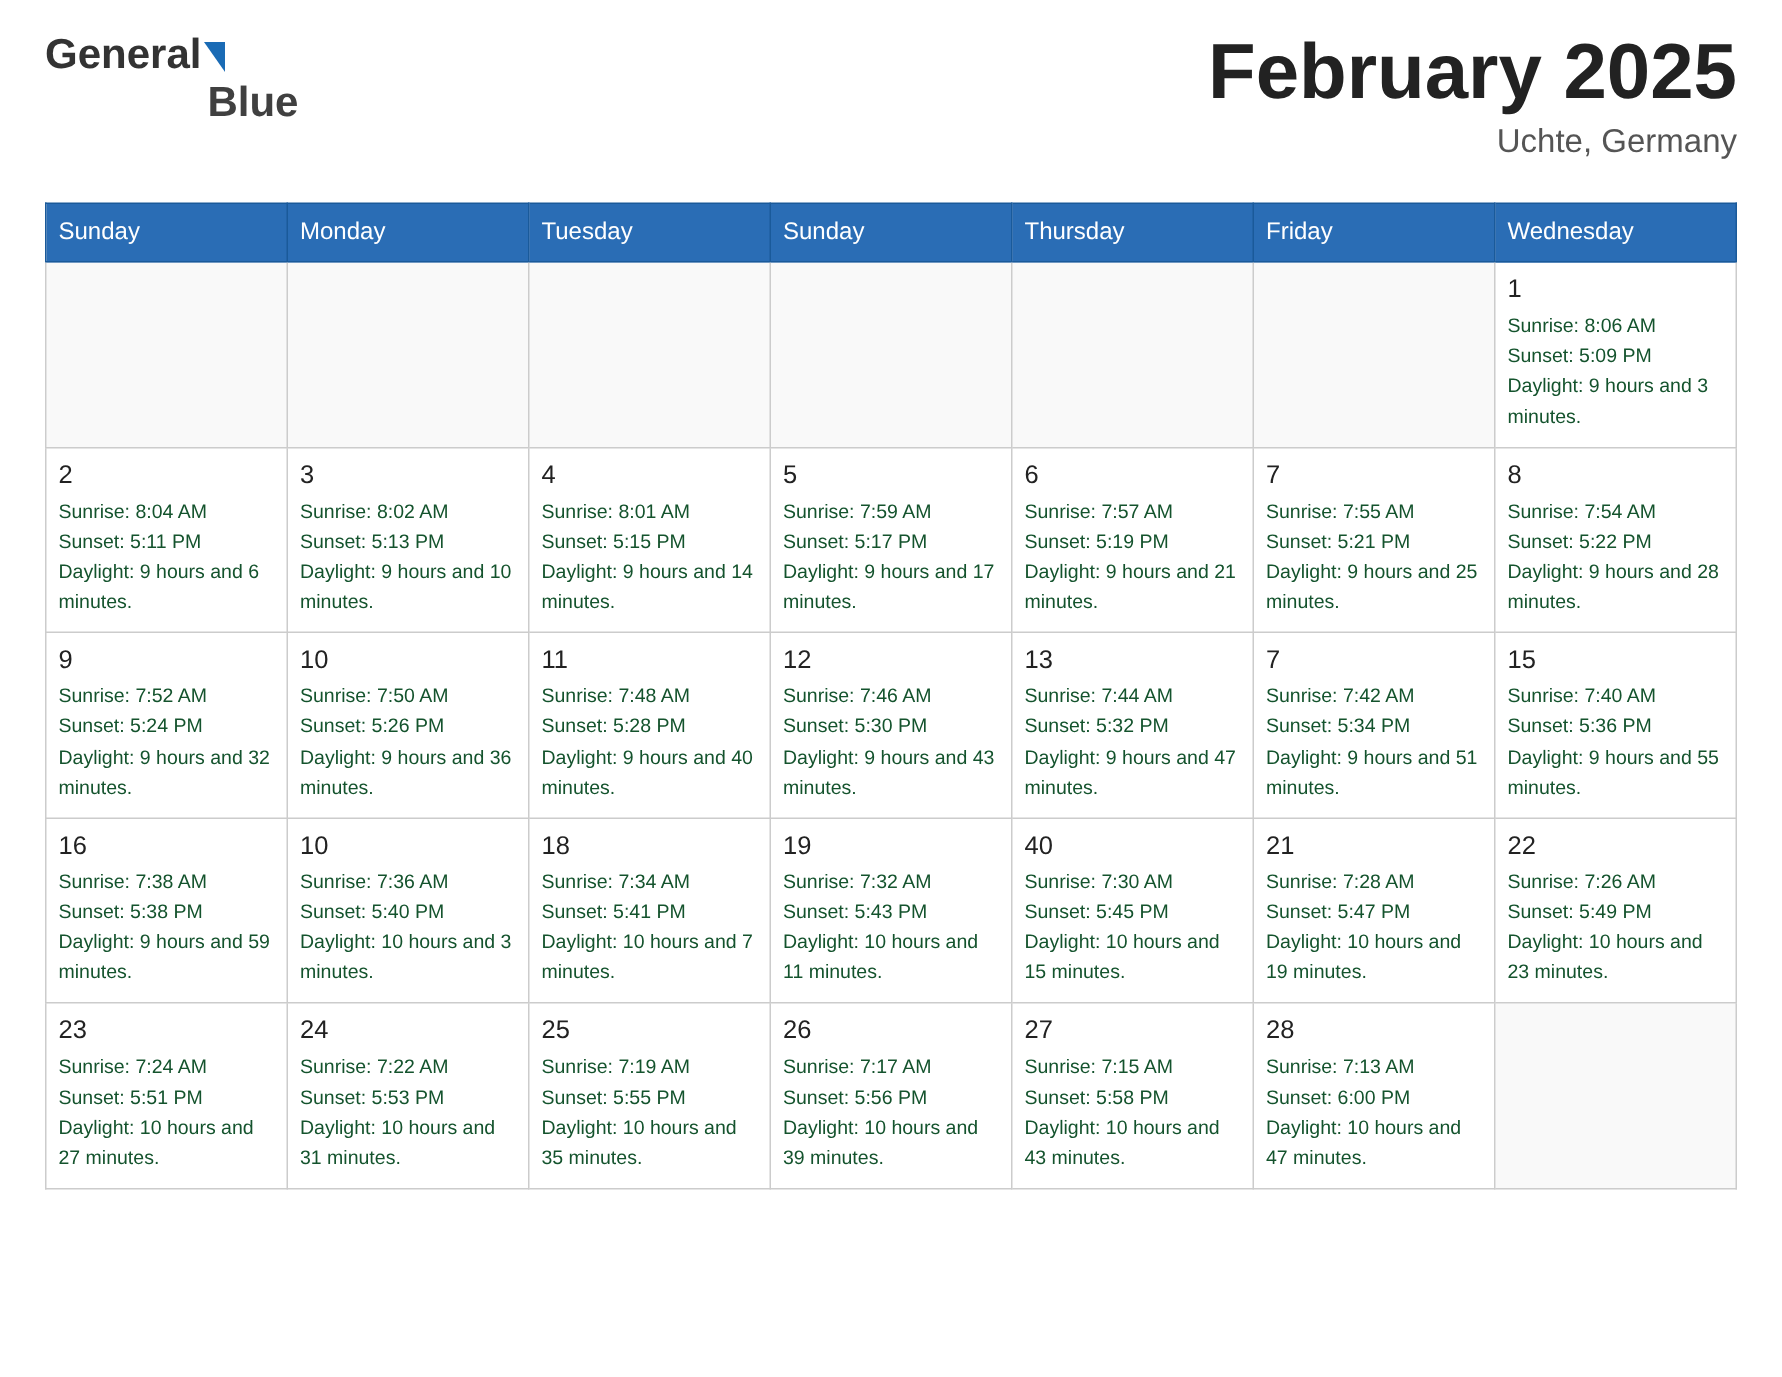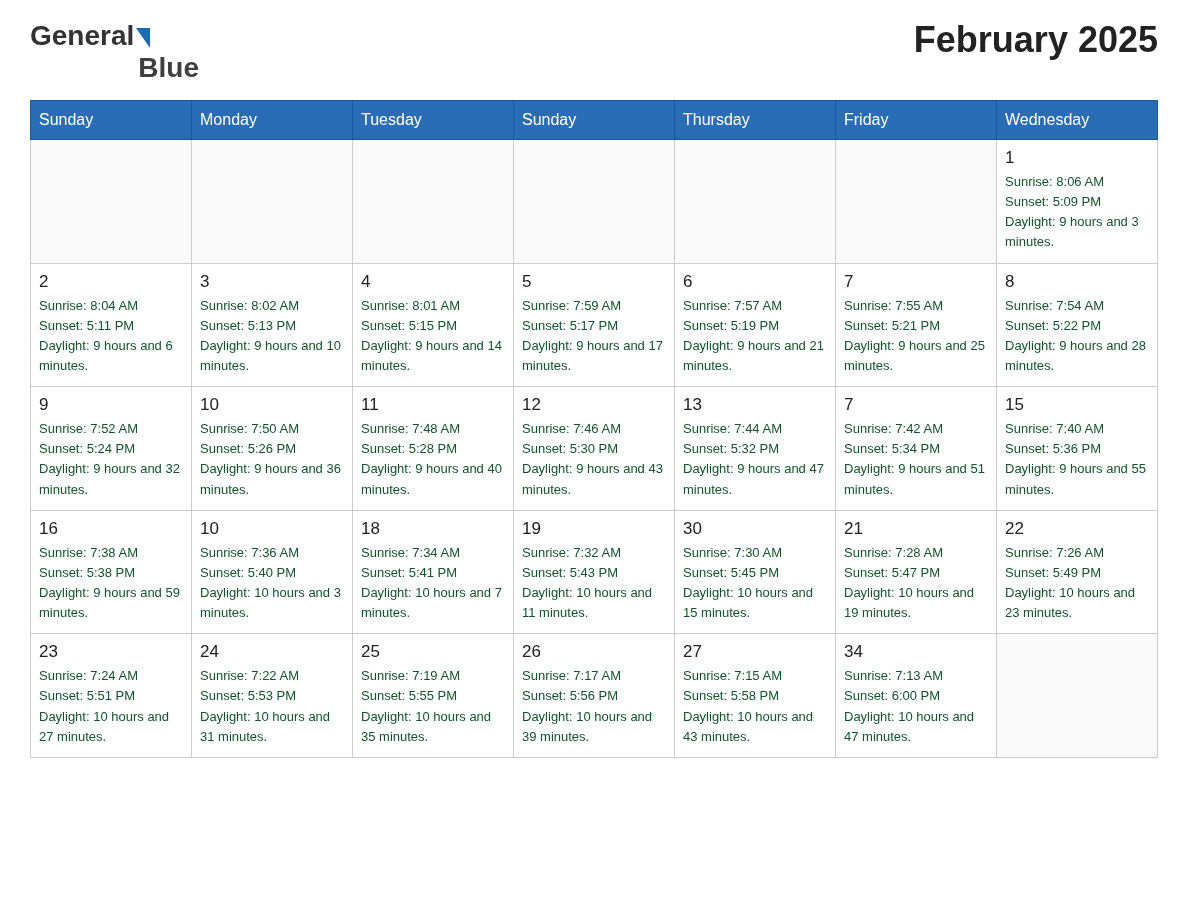--- a/index.html
+++ b/index.html
@@ -7,21 +7,21 @@
       font-family: Arial, sans-serif;
       background: #fff;
       padding: 20px 30px;
       width: 1188px;
       min-height: 918px;
     }
     .header {
       display: flex;
       justify-content: space-between;
       align-items: flex-start;
-      margin-bottom: 16px;
+      margin-bottom: 0;
       gap: 17px;
     }
     .logo {
       display: flex;
       flex-direction: column;
       align-items: flex-start;
     }
     .logo-text {
       display: flex;
       align-items: center;
@@ -43,34 +43,34 @@
     .logo-blue {
       font-size: 28px;
       font-weight: bold;
       color: #404040;
       margin-left: 2px;
     }
     .title-area {
       text-align: right;
     }
     .month-title {
-      font-size: 36px;
+      font-size: 52px;
       font-weight: bold;
       color: #222;
       line-height: 1.1;
     }
     .location {
       font-size: 22px;
       color: #555;
       margin-top: 4px;
     }
     .calendar {
       width: 100%;
       border-collapse: collapse;
-      margin-top: 0;
+      margin-top: 28px;
     }
     .calendar thead tr th {
       background-color: #2a6db5;
       color: #fff;
       font-size: 16px;
       font-weight: normal;
       padding: 10px 8px;
       text-align: left;
       border: 1px solid #1a5a9a;
     }
@@ -114,20 +114,21 @@
       <span class="logo-general">General</span>
       <div class="logo-arrow"></div>
     </div>
     <div class="logo-blue-line">
       <span style="font-size:28px; font-weight:bold; color:#333; visibility:hidden;">General</span>
       <span class="logo-blue" style="margin-left:4px;">Blue</span>
     </div>
   </div>
   <div class="title-area">
     <div class="month-title">February 2025</div>
+    <div class="location">Uchte, Germany</div>
   </div>
 </div>
 
 <table class="calendar">
   <thead>
     <tr>
     <th>Sunday</th>
         <th>Monday</th>
         <th>Tuesday</th>
         <th>Sunday</th>
@@ -220,21 +221,21 @@
         </td>
         <td>
           <span class="day-number">18</span>
           <div class="day-info">Sunrise: 7:34 AM<br>Sunset: 5:41 PM<br>Daylight: 10 hours and 7 minutes.</div>
         </td>
         <td>
           <span class="day-number">19</span>
           <div class="day-info">Sunrise: 7:32 AM<br>Sunset: 5:43 PM<br>Daylight: 10 hours and 11 minutes.</div>
         </td>
         <td>
-          <span class="day-number">30</span>
+          <span class="day-number">40</span>
           <div class="day-info">Sunrise: 7:30 AM<br>Sunset: 5:45 PM<br>Daylight: 10 hours and 15 minutes.</div>
         </td>
         <td>
           <span class="day-number">21</span>
           <div class="day-info">Sunrise: 7:28 AM<br>Sunset: 5:47 PM<br>Daylight: 10 hours and 19 minutes.</div>
         </td>
         <td>
           <span class="day-number">22</span>
           <div class="day-info">Sunrise: 7:26 AM<br>Sunset: 5:49 PM<br>Daylight: 10 hours and 23 minutes.</div>
         </td>
@@ -254,19 +255,19 @@
         </td>
         <td>
           <span class="day-number">26</span>
           <div class="day-info">Sunrise: 7:17 AM<br>Sunset: 5:56 PM<br>Daylight: 10 hours and 39 minutes.</div>
         </td>
         <td>
           <span class="day-number">27</span>
           <div class="day-info">Sunrise: 7:15 AM<br>Sunset: 5:58 PM<br>Daylight: 10 hours and 43 minutes.</div>
         </td>
         <td>
-          <span class="day-number">34</span>
+          <span class="day-number">28</span>
           <div class="day-info">Sunrise: 7:13 AM<br>Sunset: 6:00 PM<br>Daylight: 10 hours and 47 minutes.</div>
         </td>
         <td class="empty-cell"></td>
       </tr>
     </tbody>
 </table>
 
 </body></html>

